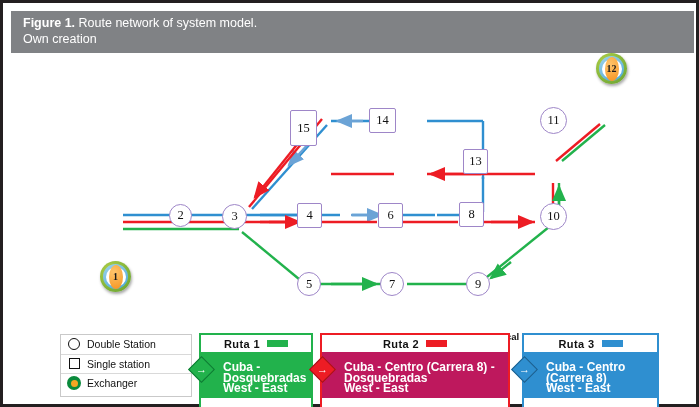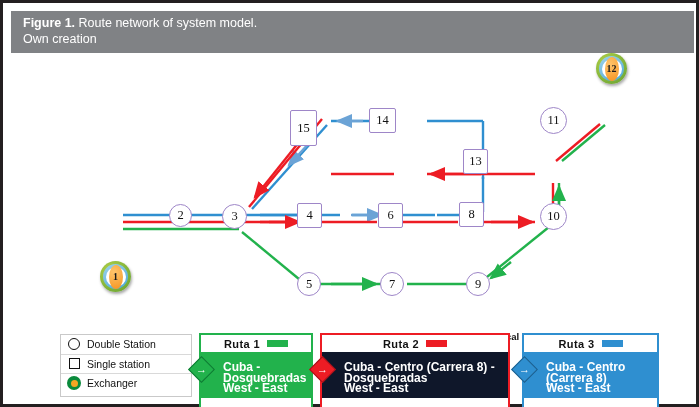--- a/index.html
+++ b/index.html
@@ -260,21 +260,21 @@
     <div class="arrow" style="background:#22b24c;border:1.5px solid #0d7a33;">
       <span class="gl">→</span>
       </div>
   </div>
 
   <div class="card" style="left:317px;top:330px;width:190px;height:80px;border-color:#ed1c24;">
     <div class="hd">
       <span class="nm">Ruta 2</span>
       <span class="sw" style="background:#ed1c24;"></span>
     </div>
-    <div class="bd" style="background:#0f172a;">
+    <div class="bd" style="background:#be185d;">
       <div>Cuba - Centro (Carrera 8) - Dosquebradas</div>
       <div>West - East</div>
     </div>
     <div class="arrow" style="background:#ed1c24;border:1.5px solid #a3121a;">
       <span class="gl">→</span>
       </div>
   </div>
 
   <div class="card" style="left:519px;top:330px;width:137px;height:80px;border-color:#2f8fd0;">
     <div class="hd">

